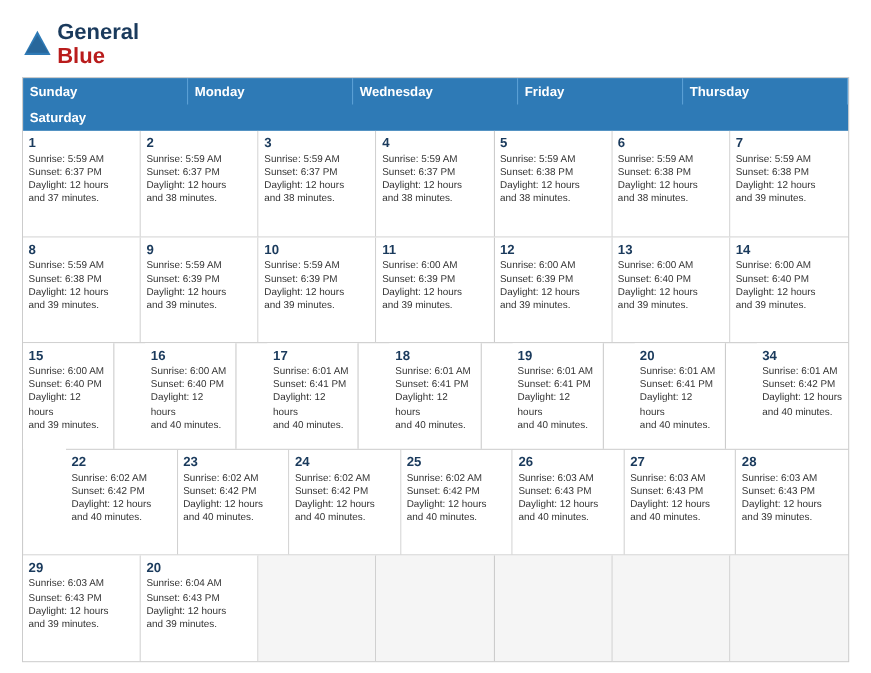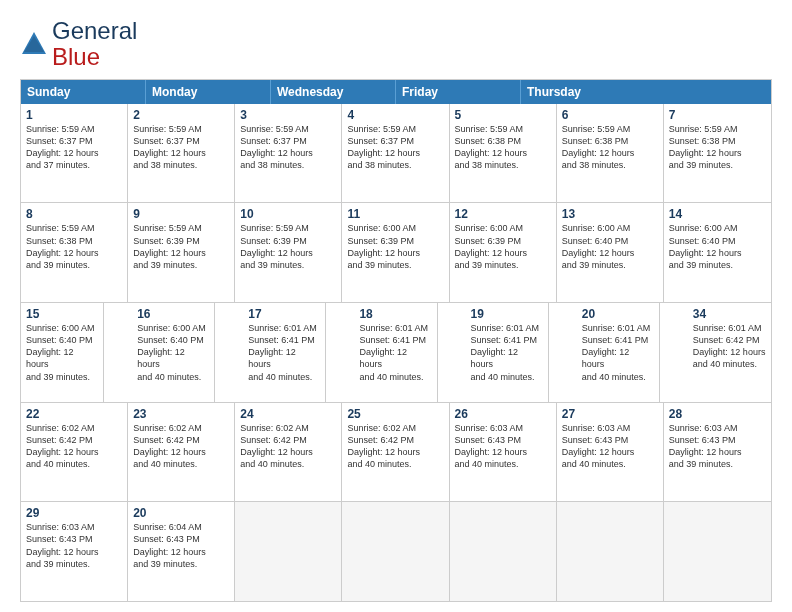--- a/index.html
+++ b/index.html
@@ -22,22 +22,22 @@
       justify-content: space-between;
       align-items: flex-start;
       margin-bottom: 8px;
     }
     .logo {
       display: flex;
       align-items: center;
       gap: 4px;
     }
     .logo-text {
-      font-size: 24px;
-      font-weight: normal;
+      font-size: 20px;
+      font-weight: bold;
       color: #1a3a5c;
       line-height: 1.1;
     }
     .logo-icon {
       width: 28px;
       height: 28px;
     }
     .title-block {
       text-align: right;
     }
@@ -53,21 +53,21 @@
       margin-top: 2px;
     }
     .calendar {
       flex: 1;
       display: flex;
       flex-direction: column;
       border: 1px solid #ccc;
     }
     .cal-header {
       display: grid;
-      grid-template-columns: repeat(6, 1fr);
+      grid-template-columns: repeat(5, 1fr);
       background: #2e7ab6;
     }
     .cal-header-cell {
       color: #fff;
       font-size: 12px;
       font-weight: bold;
       padding: 5px 6px;
       text-align: left;
       border-right: 1px solid #5a9fd4;
     }
@@ -129,20 +129,21 @@
     </div>
   </div>
 
   <div class="calendar" style="height: 526px;">
     <div class="cal-header">
     <div class="cal-header-cell">Sunday</div>
         <div class="cal-header-cell">Monday</div>
         <div class="cal-header-cell">Wednesday</div>
         <div class="cal-header-cell">Friday</div>
         <div class="cal-header-cell">Thursday</div>
+        <div class="cal-header-cell">Saturday</div>
       </div>
     <div class="cal-body">
     <div class="cal-row" style="flex: 1 1 0%;">
           <div class="cal-cell">
             <span class="day-num">1</span>
             <div class="cell-text" style="white-space: pre-line;">Sunrise: 5:59 AM
 Sunset: 6:37 PM
 Daylight: 12 hours
 and 37 minutes.</div>
           </div>
@@ -284,21 +285,21 @@
 and 40 minutes.</div>
           </div>
           <div class="cal-cell">
             <span class="day-num">34</span>
             <div class="cell-text" style="white-space: pre-line;">Sunrise: 6:01 AM
 Sunset: 6:42 PM
 Daylight: 12 hours
 and 40 minutes.</div>
           </div>
         </div>
-        <div class="cal-row" style="flex: 1 1 0%;">
+        <div class="cal-row" style="flex: 1 1 0%; margin-left: 39px;">
           <div class="cal-cell">
             <span class="day-num">22</span>
             <div class="cell-text" style="white-space: pre-line;">Sunrise: 6:02 AM
 Sunset: 6:42 PM
 Daylight: 12 hours
 and 40 minutes.</div>
           </div>
           <div class="cal-cell">
             <span class="day-num">23</span>
             <div class="cell-text" style="white-space: pre-line;">Sunrise: 6:02 AM

